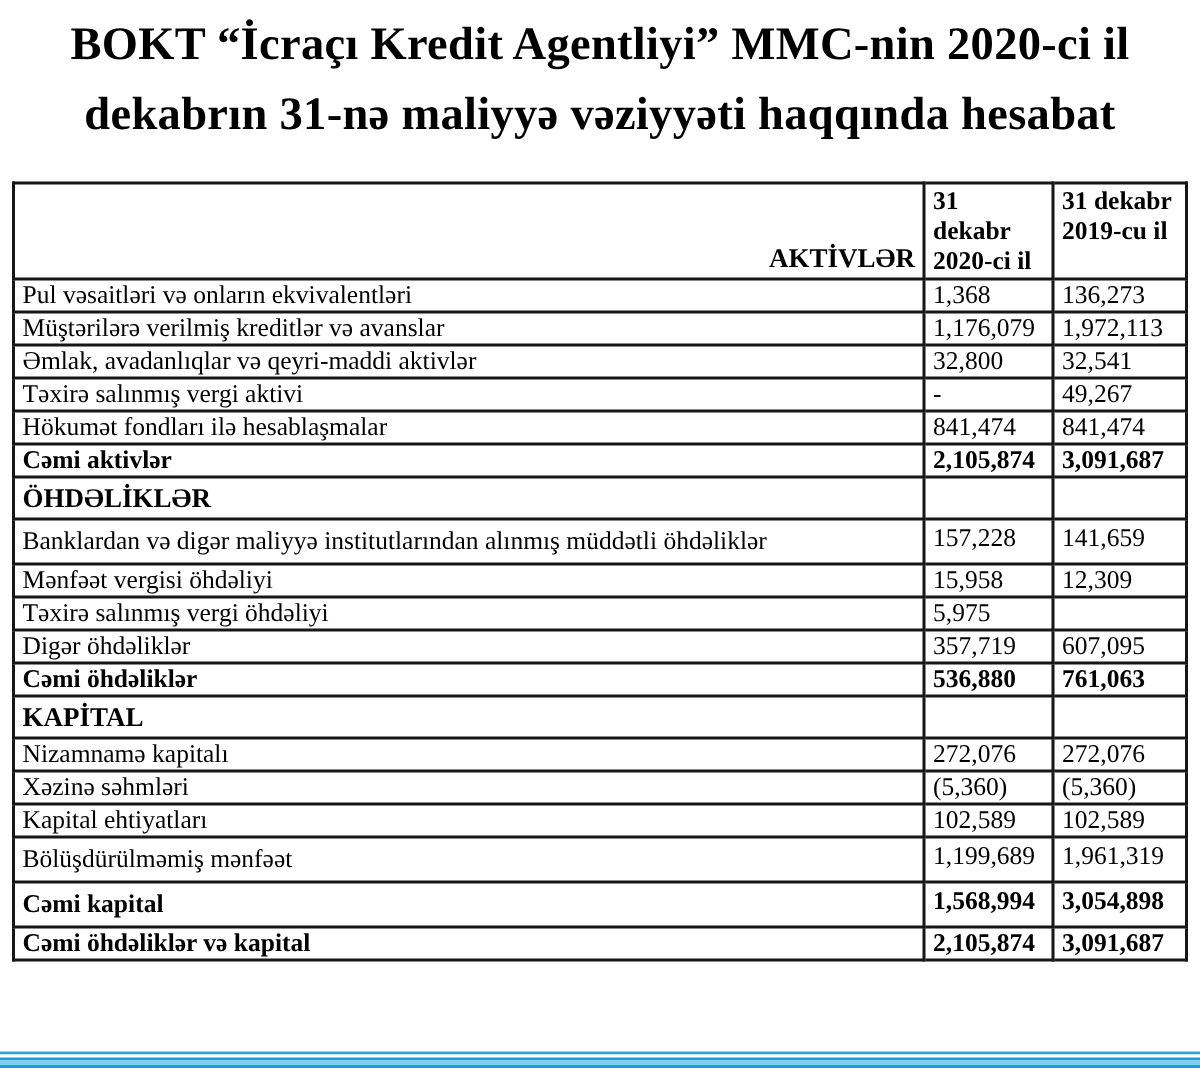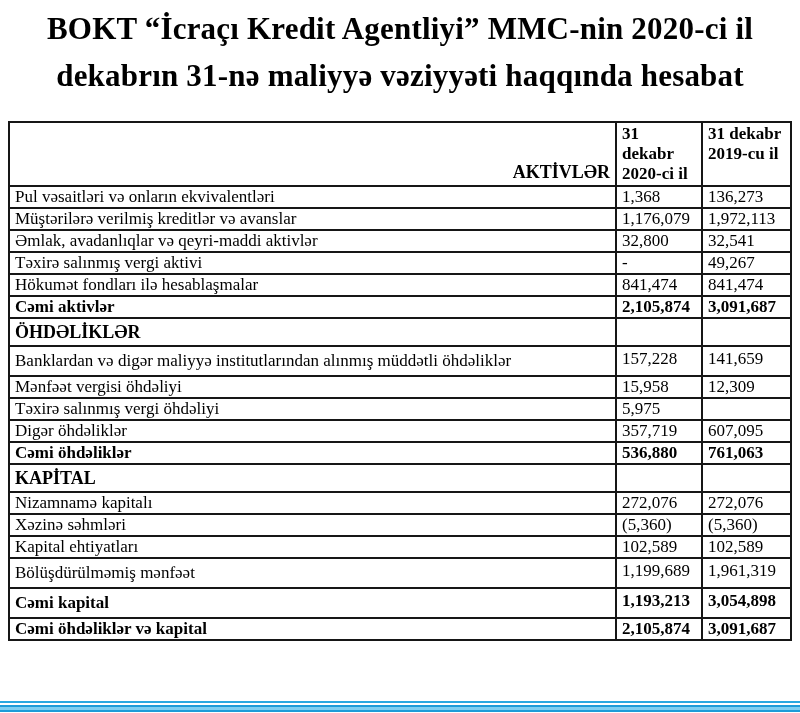--- a/index.html
+++ b/index.html
@@ -168,21 +168,21 @@
     <td class="num">102,589</td>
     <td class="num">102,589</td>
   </tr>
         <tr class="item tall">
     <td class="label">Bölüşdürülməmiş mənfəət</td>
     <td class="num">1,199,689</td>
     <td class="num">1,961,319</td>
   </tr>
         <tr class="total tall">
     <td class="label">Cəmi kapital</td>
-    <td class="num">1,193,213</td>
+    <td class="num">1,568,994</td>
     <td class="num">3,054,898</td>
   </tr>
         <tr class="total">
     <td class="label">Cəmi öhdəliklər və kapital</td>
     <td class="num">2,105,874</td>
     <td class="num">3,091,687</td>
   </tr>
       </tbody>
   </table>
 

